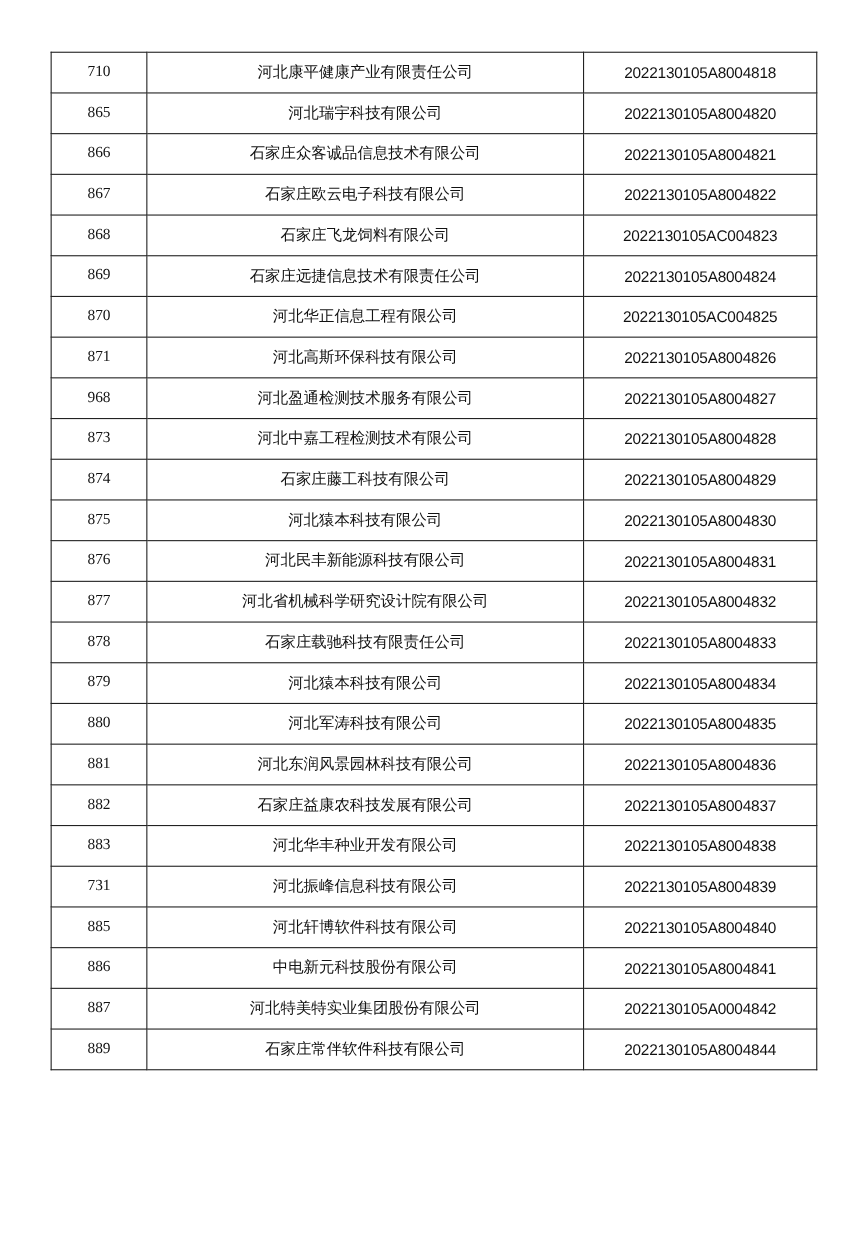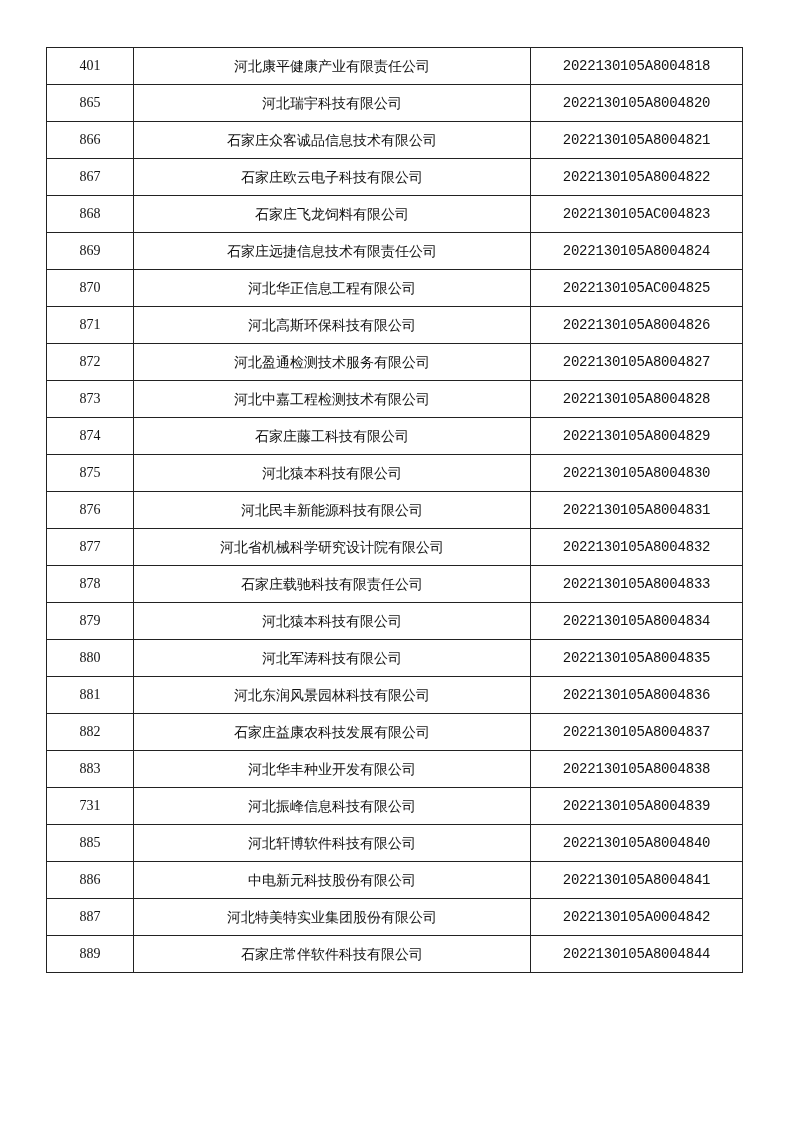--- a/index.html
+++ b/index.html
@@ -9,29 +9,29 @@
     position: absolute; left: 46px; top: 47px;
     width: 695px; border-collapse: collapse; table-layout: fixed;
   }
   table.list td {
     border: 1px solid #222;
     height: 36px; padding: 0; text-align: center; vertical-align: middle;
     font-size: 14px; line-height: 16px; white-space: nowrap; overflow: hidden;
   }
   td.c-no { width: 86px; font-family: "Liberation Serif", "DejaVu Serif", serif; font-size: 15px; }
   td.c-name { width: 396px; }
-  td.c-code { width: 211px; font-family: Liberation Mono, monospace; font-size: 14.5px; letter-spacing: -0.2px; }
+  td.c-code { width: 211px; font-family: Liberation Sans, sans-serif; font-size: 14.5px; letter-spacing: -0.2px; }
 </style>
 </head>
 <body>
 
 <table class="list">
   <tbody id="rows">
       <tr>
-        <td class="c-no">401</td>
+        <td class="c-no">710</td>
         <td class="c-name">河北康平健康产业有限责任公司</td>
         <td class="c-code">2022130105A8004818</td>
       </tr>
       <tr>
         <td class="c-no">865</td>
         <td class="c-name">河北瑞宇科技有限公司</td>
         <td class="c-code">2022130105A8004820</td>
       </tr>
       <tr>
         <td class="c-no">866</td>
@@ -57,21 +57,21 @@
         <td class="c-no">870</td>
         <td class="c-name">河北华正信息工程有限公司</td>
         <td class="c-code">2022130105AC004825</td>
       </tr>
       <tr>
         <td class="c-no">871</td>
         <td class="c-name">河北高斯环保科技有限公司</td>
         <td class="c-code">2022130105A8004826</td>
       </tr>
       <tr>
-        <td class="c-no">872</td>
+        <td class="c-no">968</td>
         <td class="c-name">河北盈通检测技术服务有限公司</td>
         <td class="c-code">2022130105A8004827</td>
       </tr>
       <tr>
         <td class="c-no">873</td>
         <td class="c-name">河北中嘉工程检测技术有限公司</td>
         <td class="c-code">2022130105A8004828</td>
       </tr>
       <tr>
         <td class="c-no">874</td>

